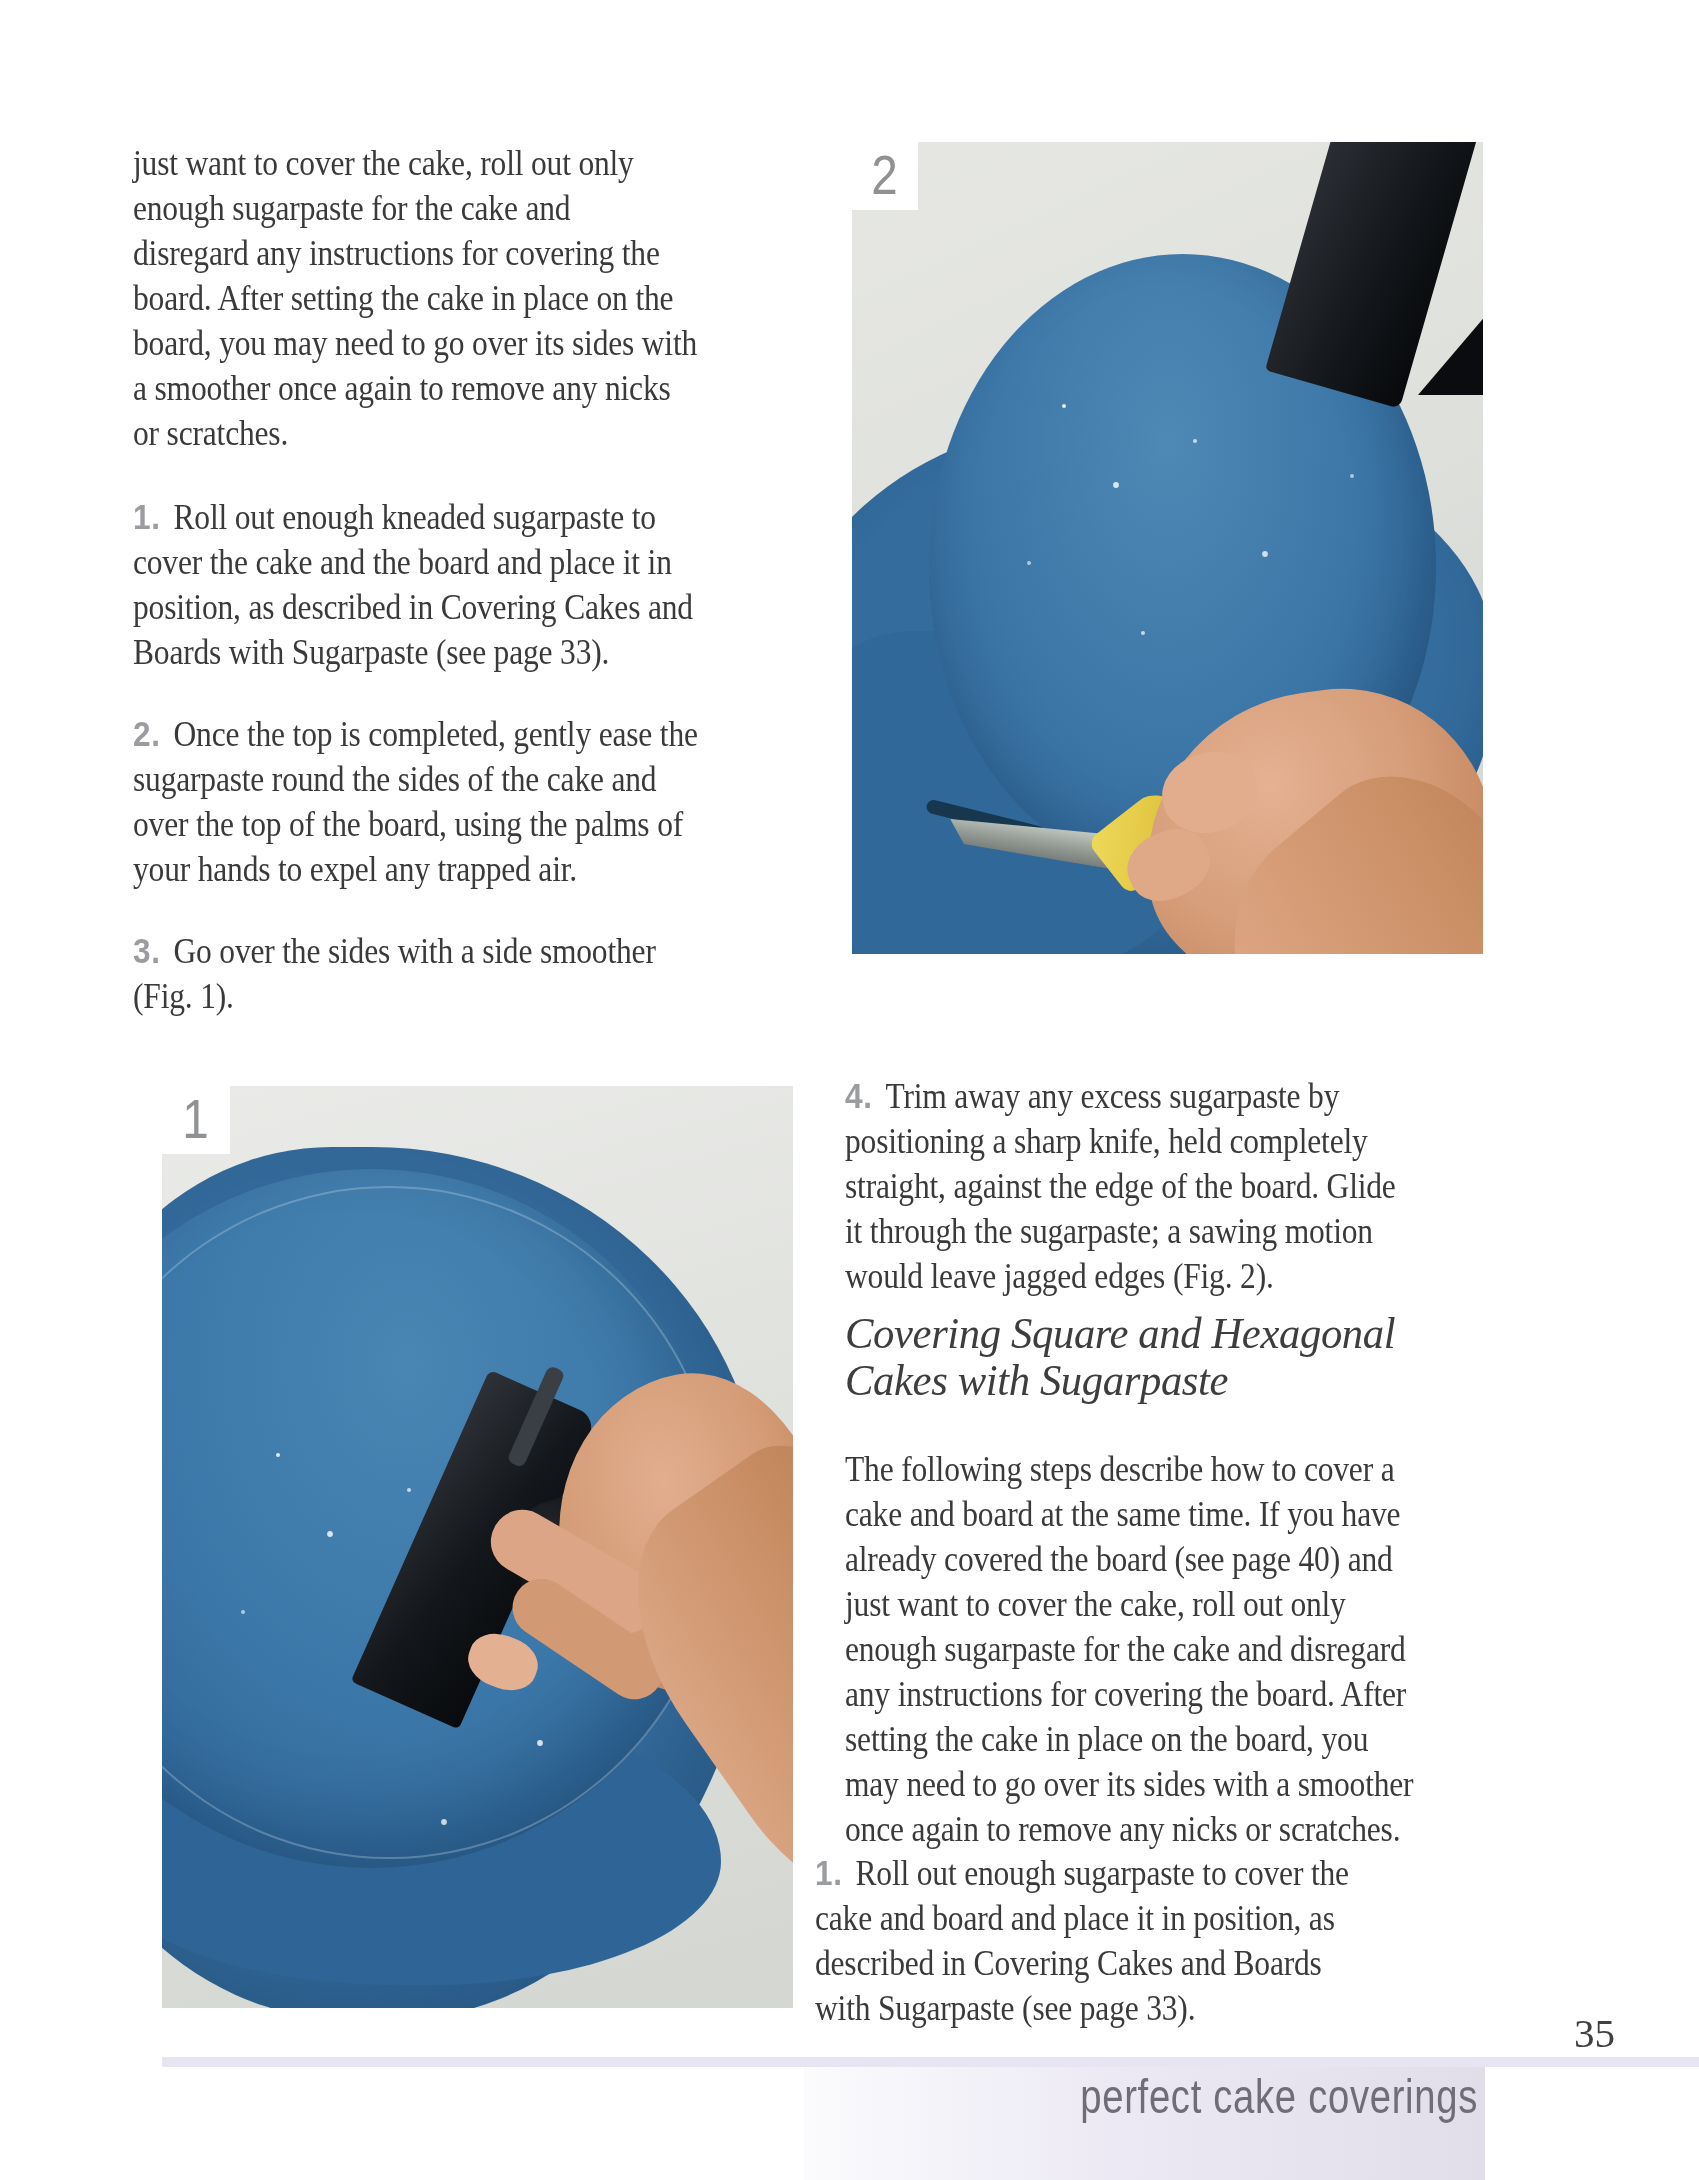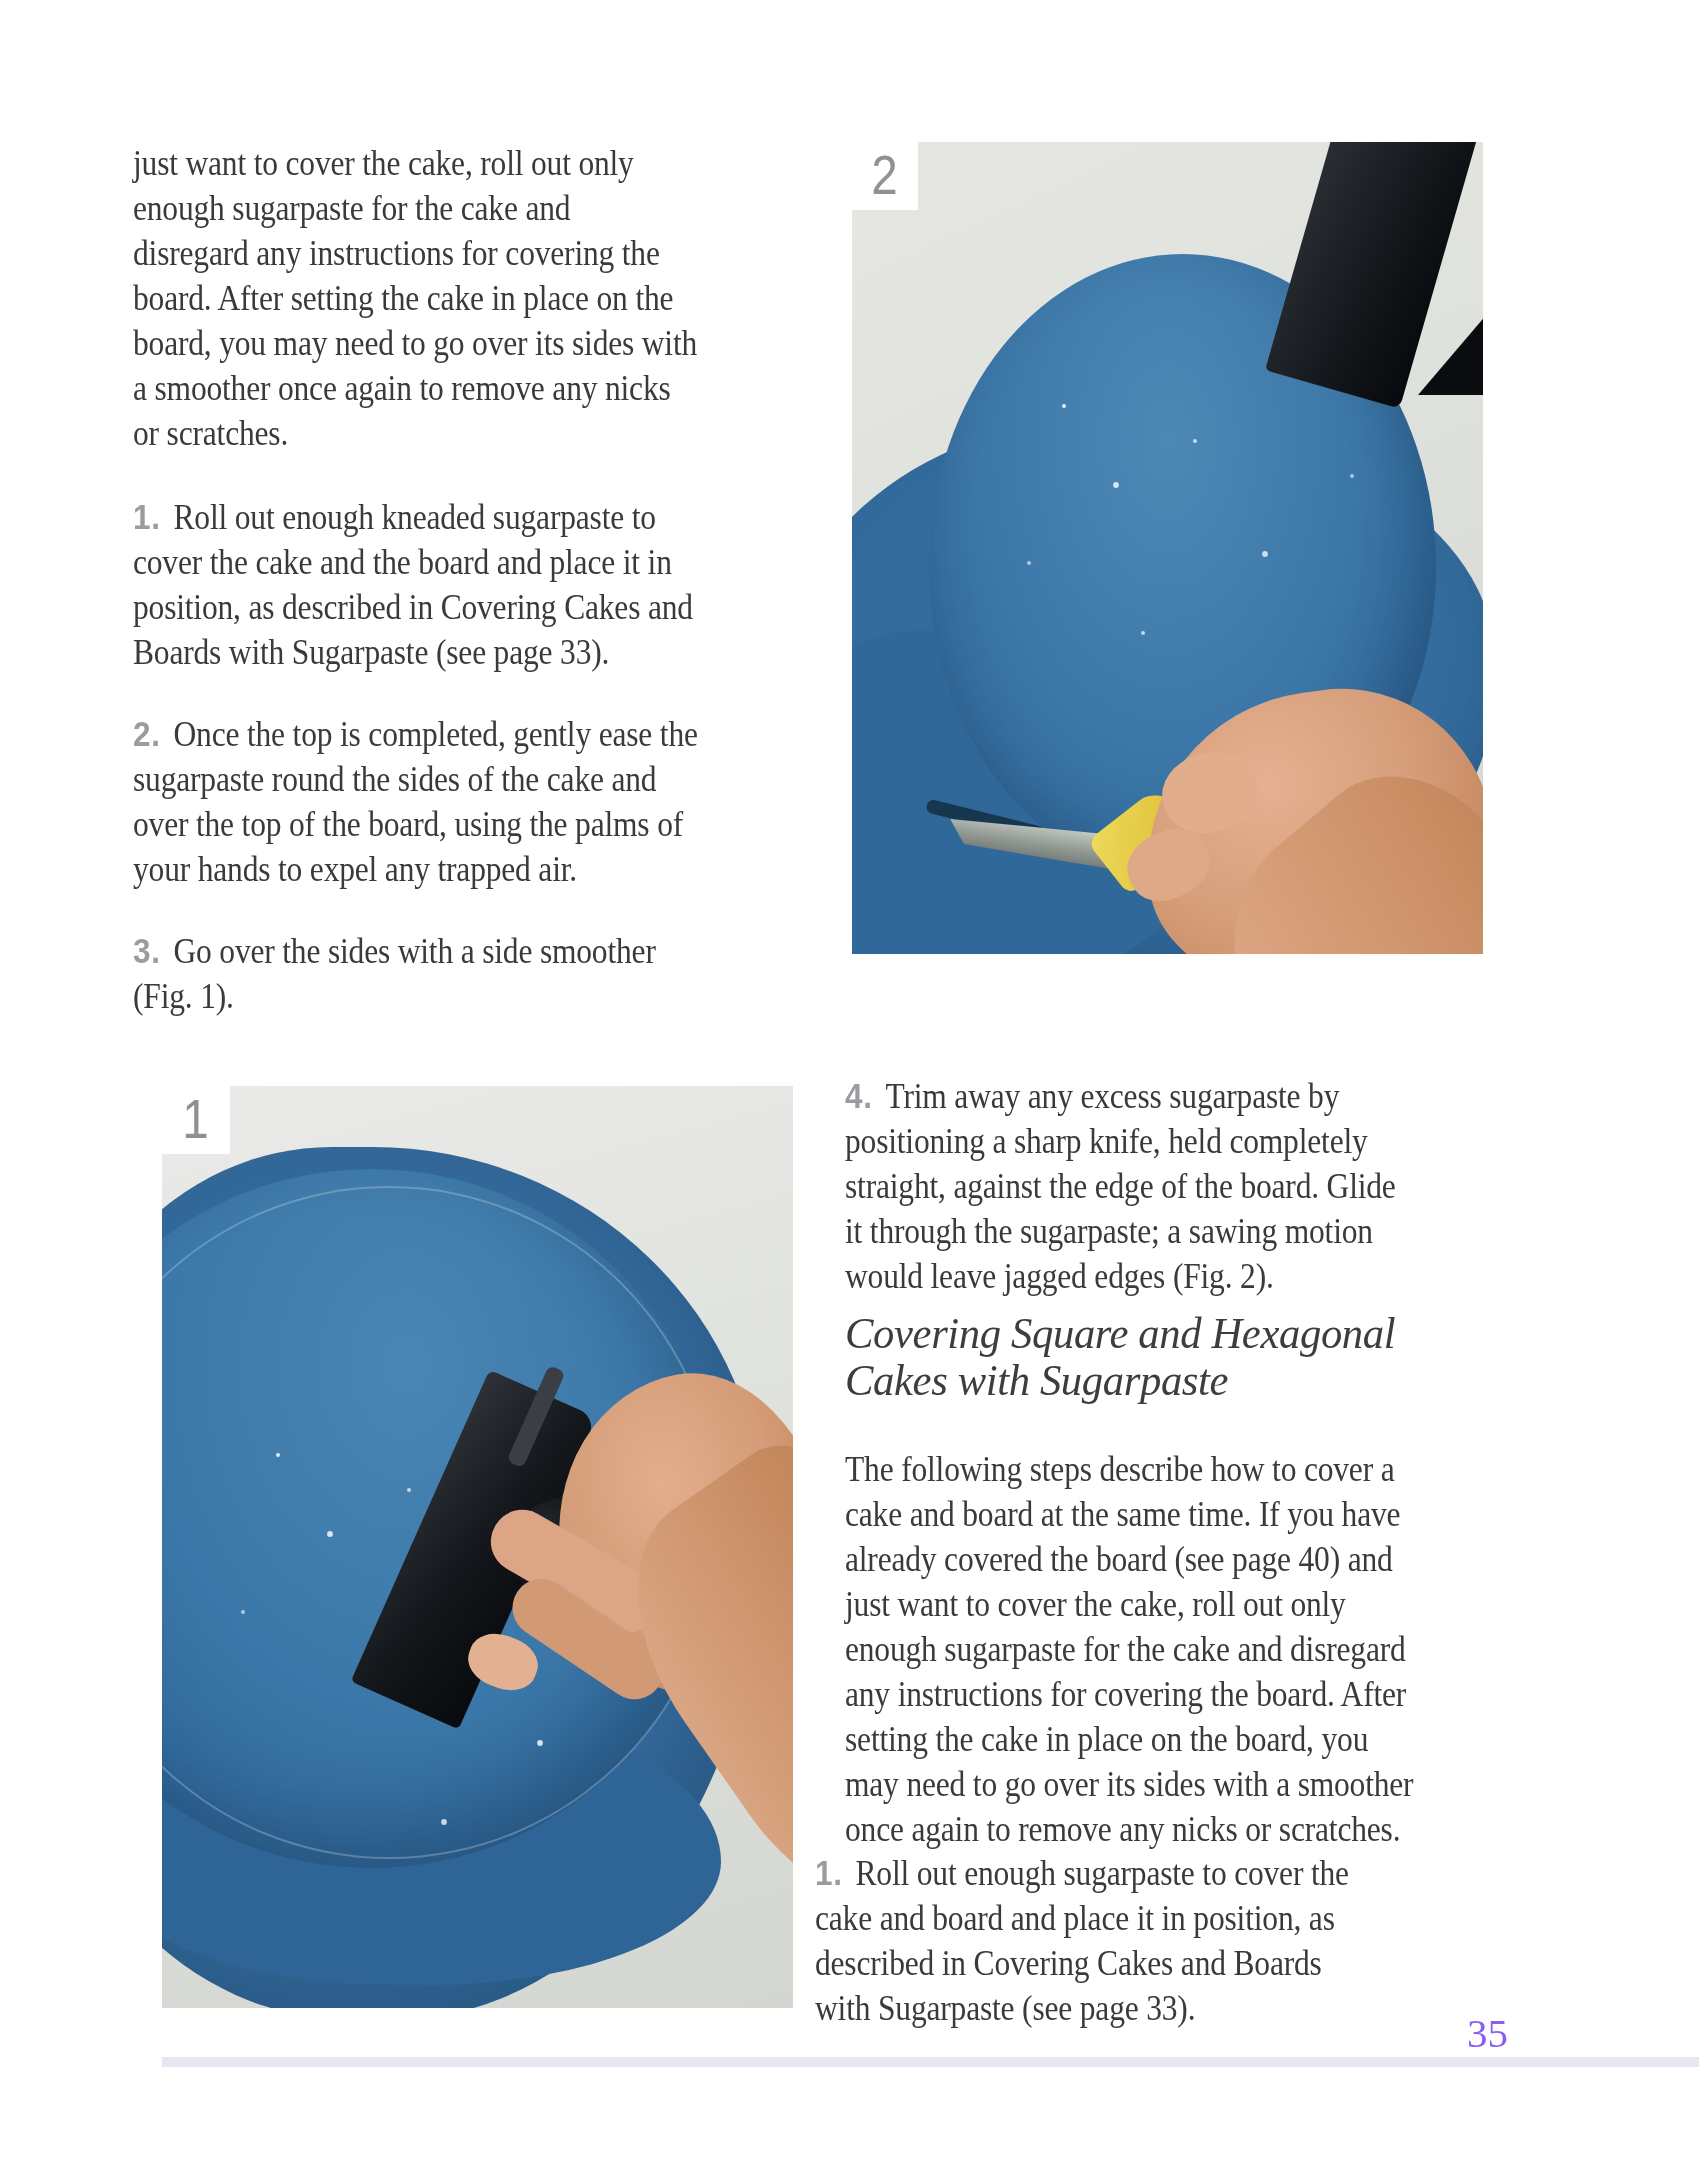--- a/index.html
+++ b/index.html
@@ -45,22 +45,22 @@
   }
   .footer-bar {
     position:absolute; left:162px; top:2057px; width:1537px; height:9.6px; background:#e7e5f1;
   }
   .footer-text {
     position:absolute; right:7px; top:1.7px; font-family:"Liberation Sans", sans-serif;
     font-size:49px; line-height:54px; color:#716d78; letter-spacing:0.9px; white-space:nowrap;
     transform:scaleX(.78); transform-origin:100% 50%;
   }
   .pagenum {
-    position:absolute; left:1467px; top:2009px; width:148px; text-align:left;
-    font-size:41px; color:#8b5cf6;
+    position:absolute; left:1467px; top:2009px; width:148px; text-align:right;
+    font-size:41px; color:#404040;
   }
 </style>
 </head>
 <body>
 
 <div class="page">
 
   <div class="tblock" style="left:133px; top:141px;">
     <div class="line">just want to cover the cake, roll out only</div>
     <div class="line">enough sugarpaste for the cake and</div>
@@ -156,16 +156,19 @@
   </div>
 
   <div class="tblock" style="left:815px; top:1850px;">
     <div class="line"><span class="num">1.</span><span>Roll out enough sugarpaste to cover the</span></div>
     <div class="line">cake and board and place it in position, as</div>
     <div class="line">described in Covering Cakes and Boards</div>
     <div class="line">with Sugarpaste (see page 33).</div>
   </div>
 
   <div class="pagenum">35</div>
+  <div class="footer-box">
+    <div class="footer-text">perfect cake coverings</div>
+  </div>
   <div class="footer-bar"></div>
 
 </div>
 
 
 </body></html>

